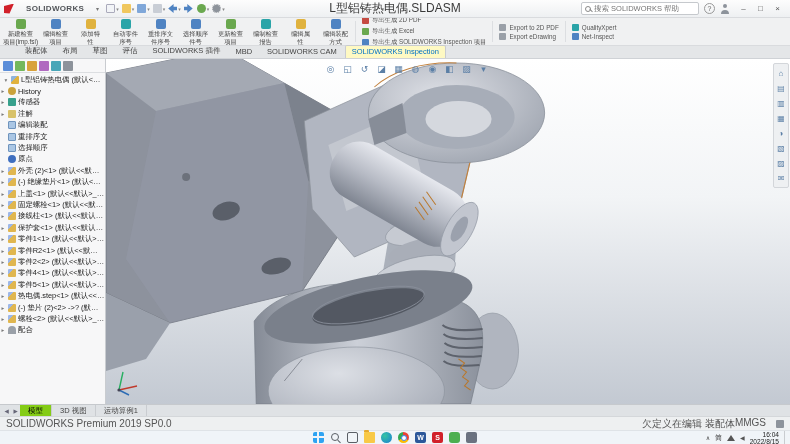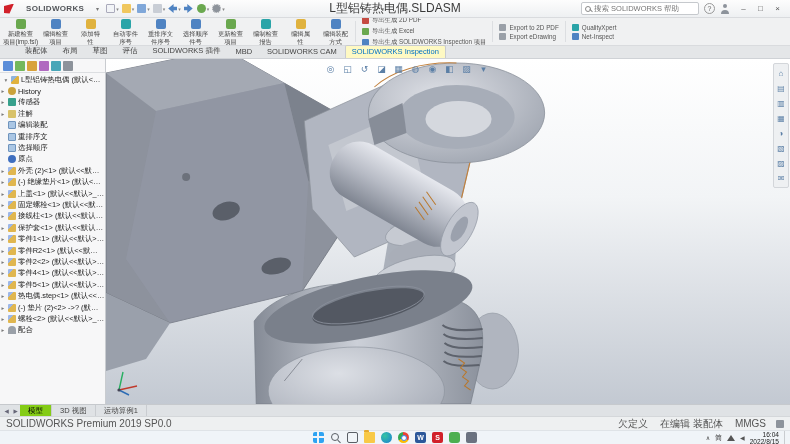--- a/index.html
+++ b/index.html
@@ -89,21 +89,21 @@
   .badge-gauge{width:10px;height:10px;border-radius:50%;border:1.5px solid #8fa3b8;border-left-color:#fff;flex:none}
 
   
   .viewtabs{height:12px;background:#dfe2e5;border-top:1px solid #c6c9cd;display:flex;align-items:center;padding-left:2px;font-size:7.5px;flex:none}
   .vnav{width:9px;text-align:center;color:#667;font-size:5.5px;cursor:default}
   .vtab{padding:0 8px;height:100%;display:flex;align-items:center;color:#444;border-right:1px solid #c9ccd0;cursor:default}
   .vtab.active{background:#84cc16;color:#000}
 
   
   .statusbar{height:14px;background:#eef0f1;border-top:1px solid #d4d7da;display:flex;align-items:center;padding:0 6px;font-size:10px;color:#555;flex:none}
-  .status-right{margin-left:auto;display:flex;gap:12px;align-items:center}
+  .status-right{margin-left:auto;display:flex;}
   .status-chip{white-space:nowrap}
   .status-ic{width:8px;height:8px;background:#8d939b;border-radius:1px}
 
   
   .taskbar{height:14px;background:#f0f4f8;border-top:1px solid #dfe3e7;display:flex;align-items:center;position:relative;flex:none}
   .task-center{position:absolute;left:50%;transform:translateX(-50%);display:flex;gap:6px;align-items:center}
   .ticon{width:11px;height:11px;border-radius:2px;display:flex;align-items:center;justify-content:center;font-size:7px;font-weight:bold;color:#fff;position:relative;cursor:default}
   .t-start{background:#2ea3f2}
   .t-start::before{content:"";position:absolute;inset:0;background:linear-gradient(to right,transparent 4.5px,#f0f4f8 4.5px 6px,transparent 6px),linear-gradient(to bottom,transparent 4.5px,#f0f4f8 4.5px 6px,transparent 6px)}
   .t-search{background:transparent}

